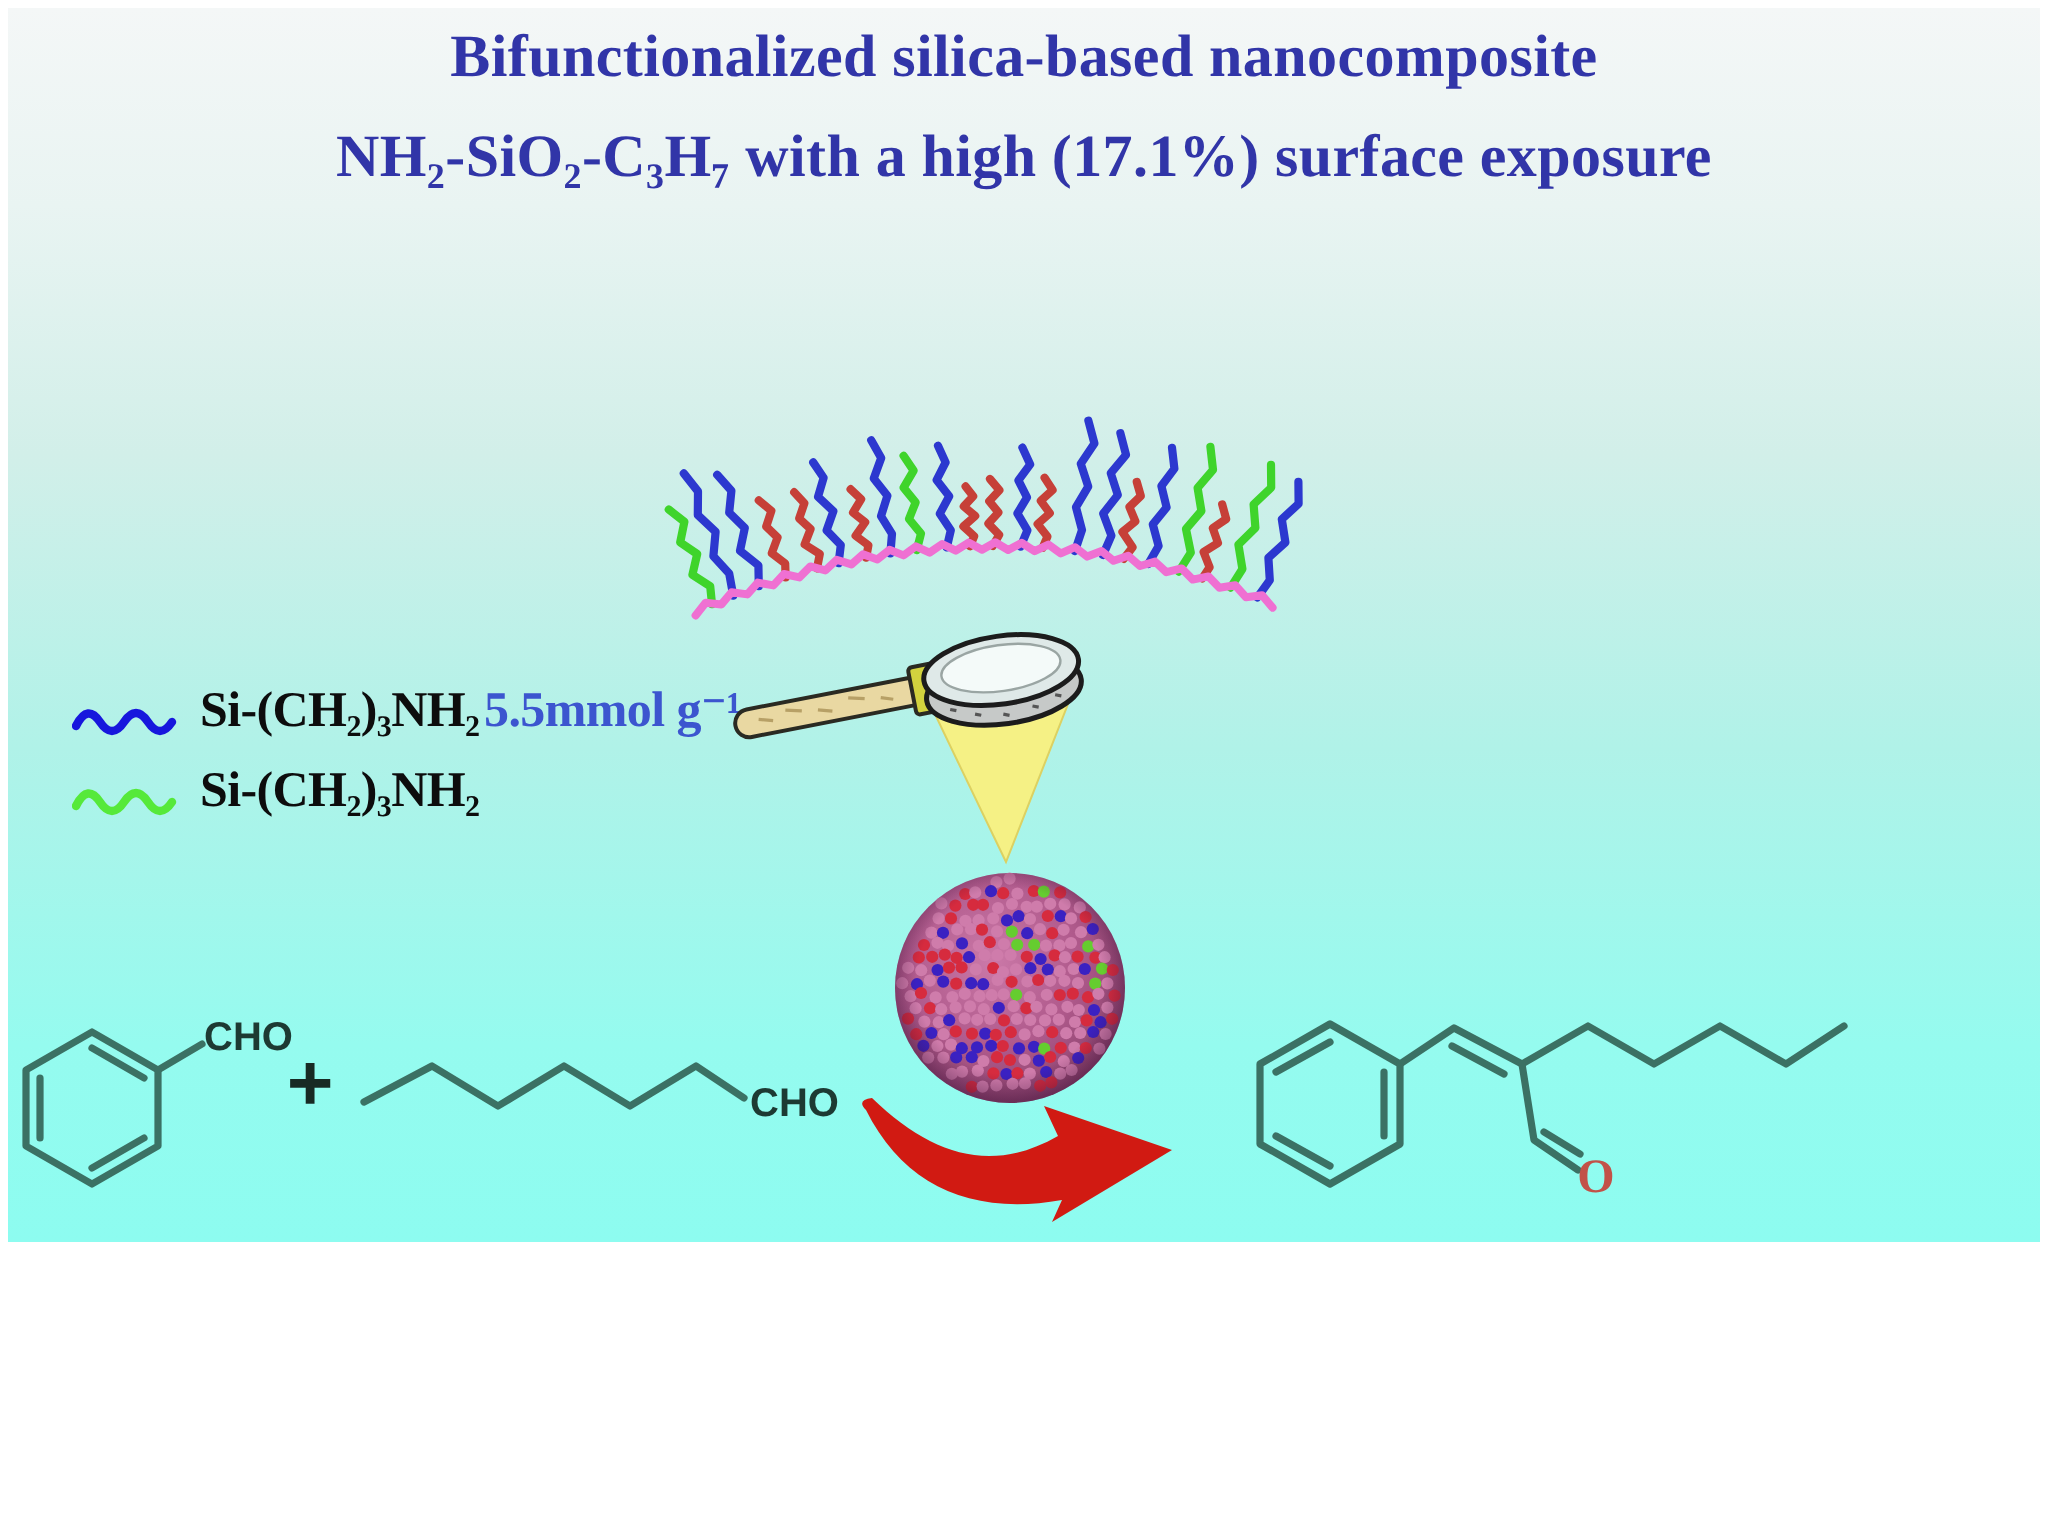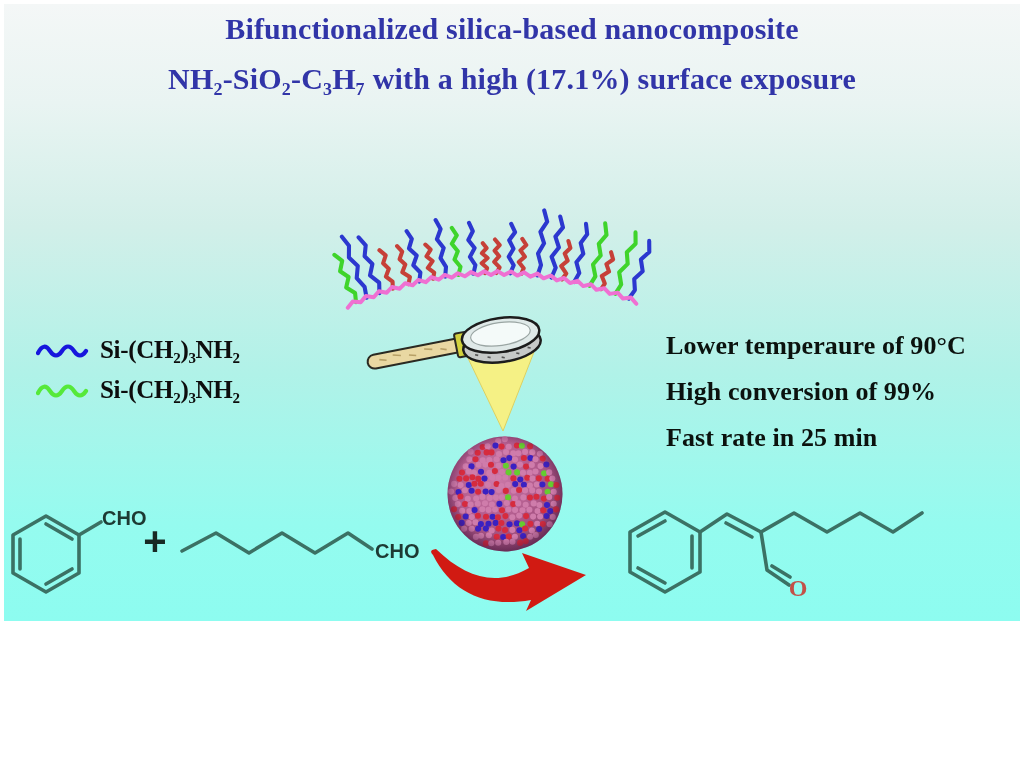--- a/index.html
+++ b/index.html
@@ -5,21 +5,21 @@
   html,body{margin:0;padding:0;background:#ffffff;}
   .canvas{
     position:relative;width:1024px;height:625px;overflow:hidden;
     background:linear-gradient(180deg,#f4f7f7 0%,#e9f4f2 16%,#d2efe9 36%,#b0f2e8 60%,#95fbef 84%,#8dfcf0 100%);
     border:4px solid #ffffff;box-sizing:border-box;
     font-family:"Liberation Serif","DejaVu Serif",serif;
   }
   .title-block{position:absolute;left:0;right:0;top:80;text-align:center;font-weight:700;}
   .title-line{font-size:30px;line-height:50px;letter-spacing:0.2px;}
   .legend{position:absolute;left:32px;top:326px;}
-  .legend-row{display:flex;align-items:center;height:40px;}
+  .legend-row{display:flex;align-items:flex-end;height:40px;}
   .legend-wave{width:56px;height:20px;flex:0 0 56px;margin-right:8px;}
   .legend-label{font-weight:700;font-size:25px;color:#0d0d0d;width:142px;flex:0 0 142px;letter-spacing:-0.3px;}
   .legend-value{font-weight:700;font-size:25px;letter-spacing:-0.3px;}
   .highlights{position:absolute;left:662px;top:327px;}
   .highlight-line{font-weight:700;font-size:26px;color:#0b120e;height:46px;letter-spacing:0.1px;}
   .abs{position:absolute;}
   svg{display:block;}
   text{font-family:"Liberation Sans","DejaVu Sans",sans-serif;}
   .serif-text{font-family:"Liberation Serif","DejaVu Serif",serif;}
 </style>
@@ -58,34 +58,30 @@
       <path d="M324.7 98.7 L330.9 90.1 L330.2 78.9 L338.7 71.2 L336.9 59.6 L345.3 51.9 L345.2 40.9" fill="none" stroke="#2c38cf" stroke-width="4.1" stroke-linecap="round" stroke-linejoin="round"></path>
       <path d="M43.8 107.7 L48.8 101.4 L56.7 102.2 L61.8 96.1 L69.7 97.2 L74.9 91.3 L82.7 92.7 L88.0 87.0 L95.7 88.7 L101.2 83.2 L108.7 85.2 L114.3 79.9 L121.7 82.2 L127.5 77.1 L134.7 79.7 L140.7 74.9 L147.8 77.7 L153.9 73.2 L160.8 76.3 L167.1 72.0 L173.9 75.3 L180.3 71.3 L187.0 74.9 L193.6 71.1 L200.1 75.0 L206.9 71.4 L213.3 75.6 L220.2 72.3 L226.4 76.7 L233.5 73.6 L239.6 78.3 L246.8 75.5 L252.8 80.4 L260.1 77.9 L266.0 83.0 L273.5 80.8 L279.2 86.1 L286.8 84.2 L292.4 89.8 L300.2 88.2 L305.7 93.9 L313.6 92.6 L319.0 98.6 L327.0 97.6 L332.3 103.8" fill="none" stroke="#ef70d2" stroke-width="4" stroke-linecap="round" stroke-linejoin="round"></path>
     </svg>
 
   <div class="legend">
     <div class="legend-row">
       <svg class="legend-wave" viewBox="0 0 56 20">
         <path d="M2 13 C6 5 10 5 14 11 C18 17 22 17 26 11 C30 5 34 5 38 11 C42 17 46 17 50 11" fill="none" stroke-width="4.2" stroke-linecap="round" stroke="#1717dd"></path>
       </svg>
       <span class="legend-label">Si-(CH₂)₃NH₂</span>
+      <span class="legend-value" style="color: rgb(60, 85, 207);">5.5mmol g⁻¹</span>
     </div>
     <div class="legend-row">
       <svg class="legend-wave" viewBox="0 0 56 20">
         <path d="M2 13 C6 5 10 5 14 11 C18 17 22 17 26 11 C30 5 34 5 38 11 C42 17 46 17 50 11" fill="none" stroke-width="4.2" stroke-linecap="round" stroke="#56e93a"></path>
       </svg>
       <span class="legend-label">Si-(CH₂)₃NH₂</span>
     </div>
   </div>
 
-  <div class="highlights">
-    <div class="highlight-line">Lower temperaure of 90°C</div>
-    <div class="highlight-line">High conversion of 99%</div>
-    <div class="highlight-line">Fast rate in 25 min</div>
-  </div>
 
   <svg id="scene-svg" class="abs" style="left:330px;top:296px" width="270" height="334" viewBox="330 296 270 334">
     <defs>
       <radialGradient id="sphGrad" cx="0.42" cy="0.38" r="0.75">
         <stop offset="0" stop-color="#cb79a8"></stop>
         <stop offset="0.5" stop-color="#b05a8c"></stop>
         <stop offset="0.82" stop-color="#8f4570"></stop>
         <stop offset="1" stop-color="#7b3960"></stop>
       </radialGradient>
       <radialGradient id="rimShade" cx="0.5" cy="0.47" r="0.52">

